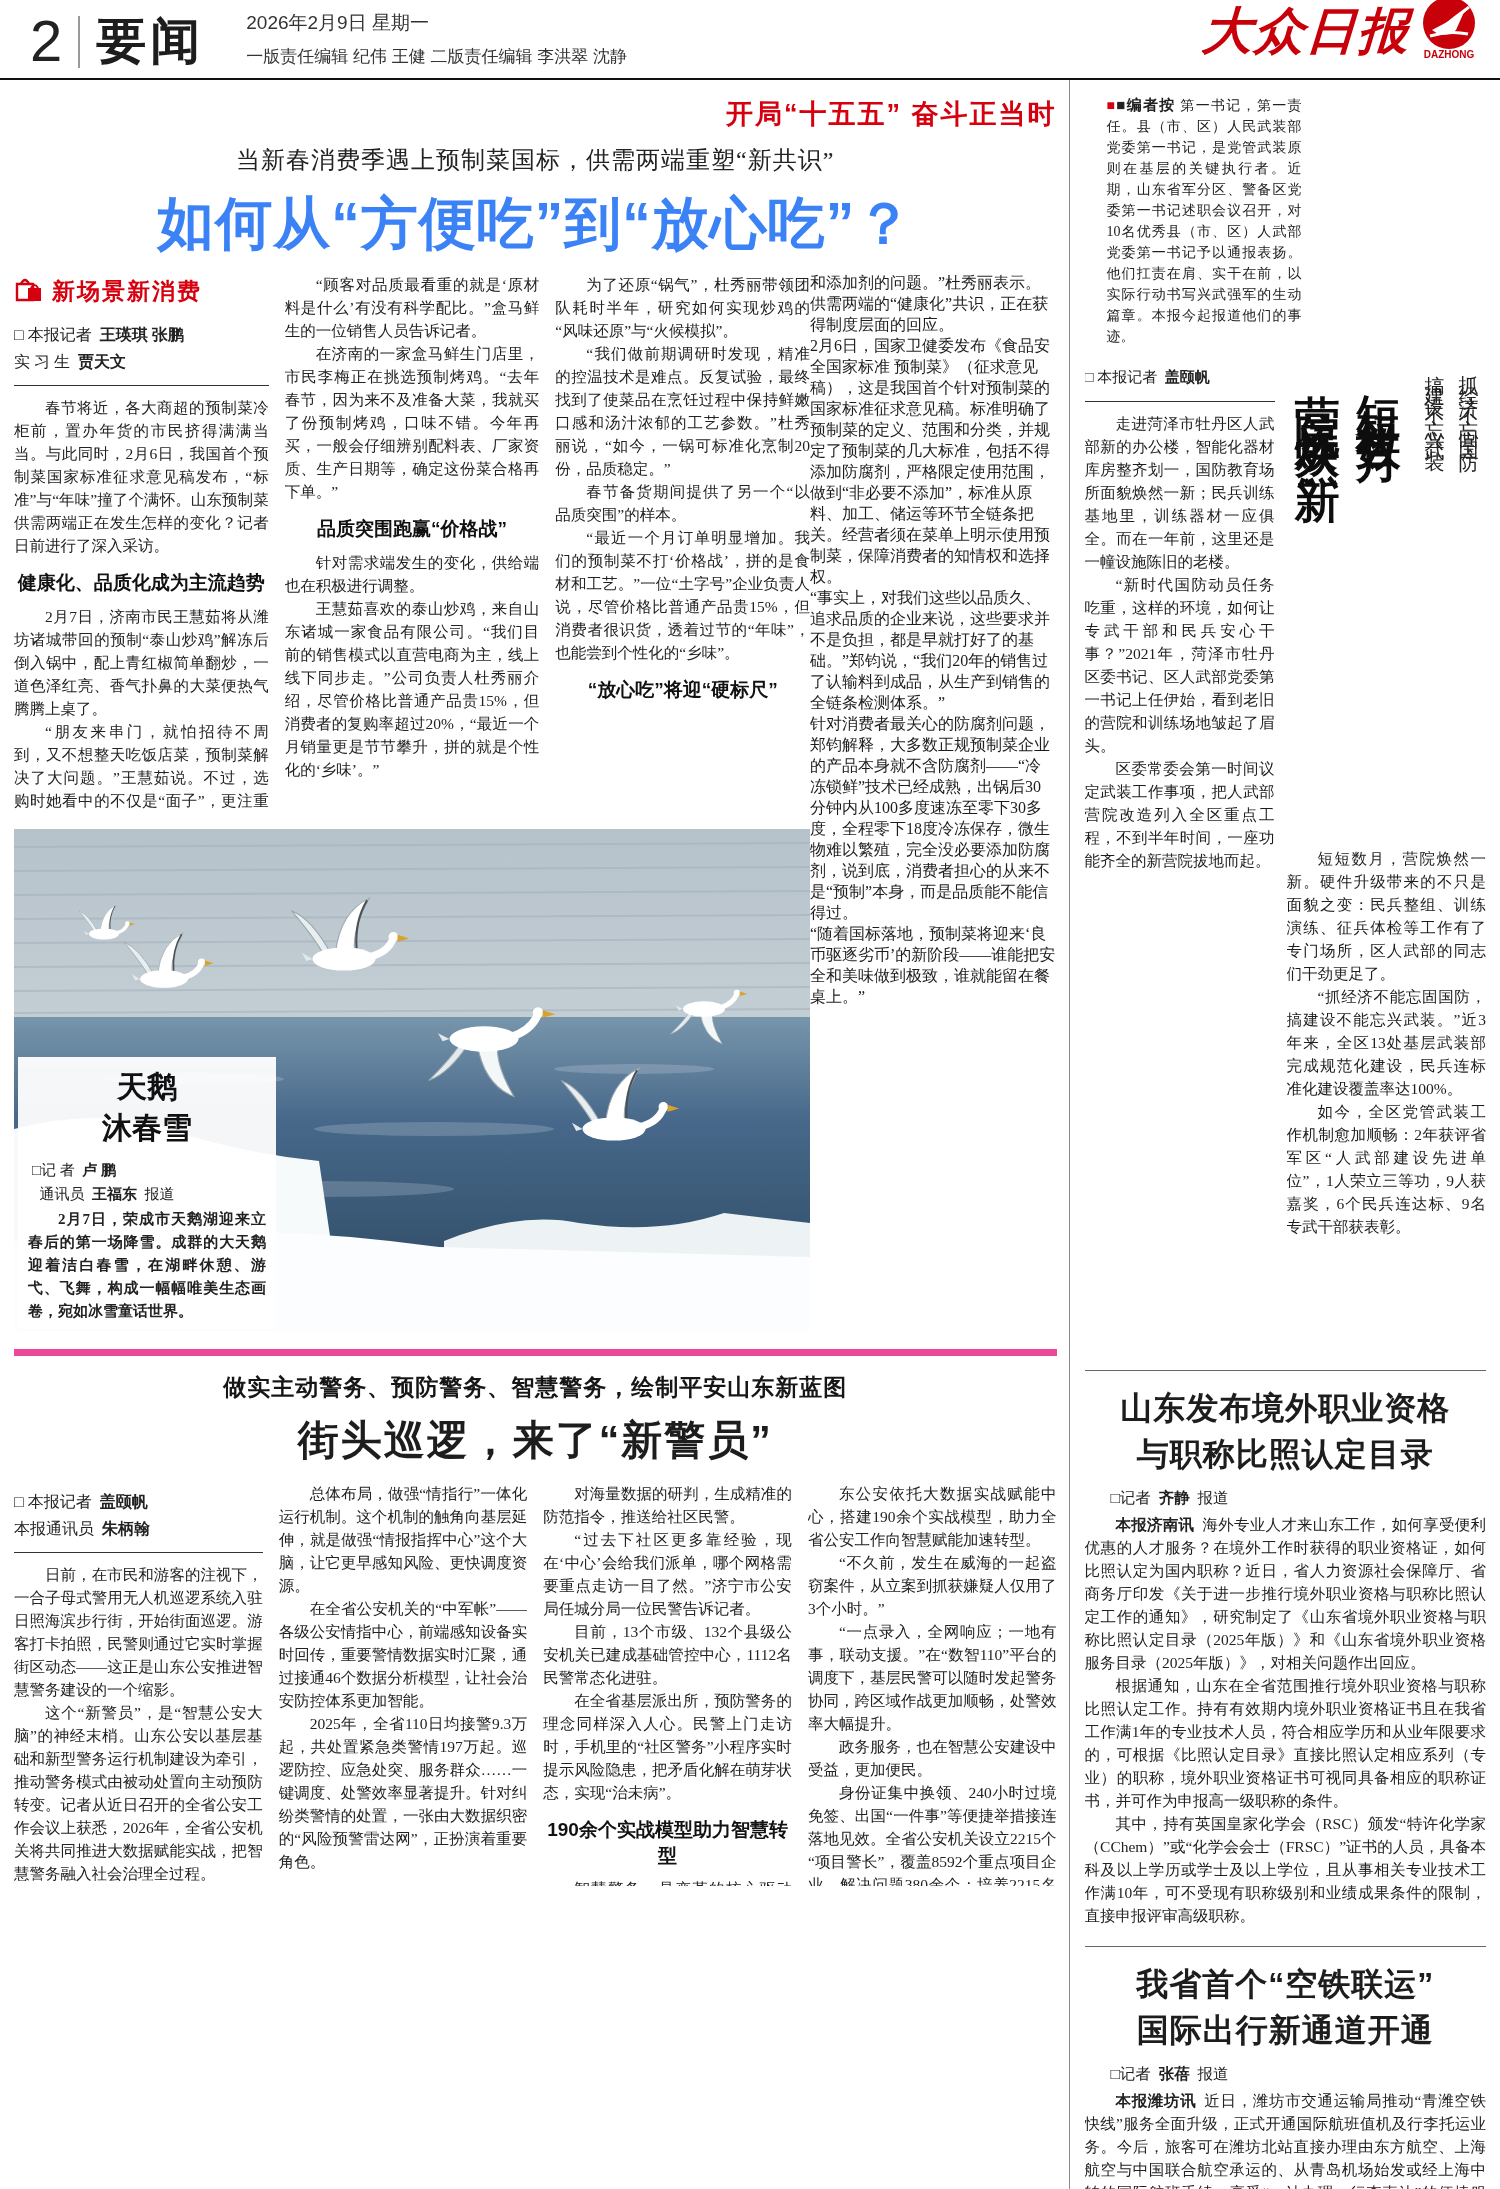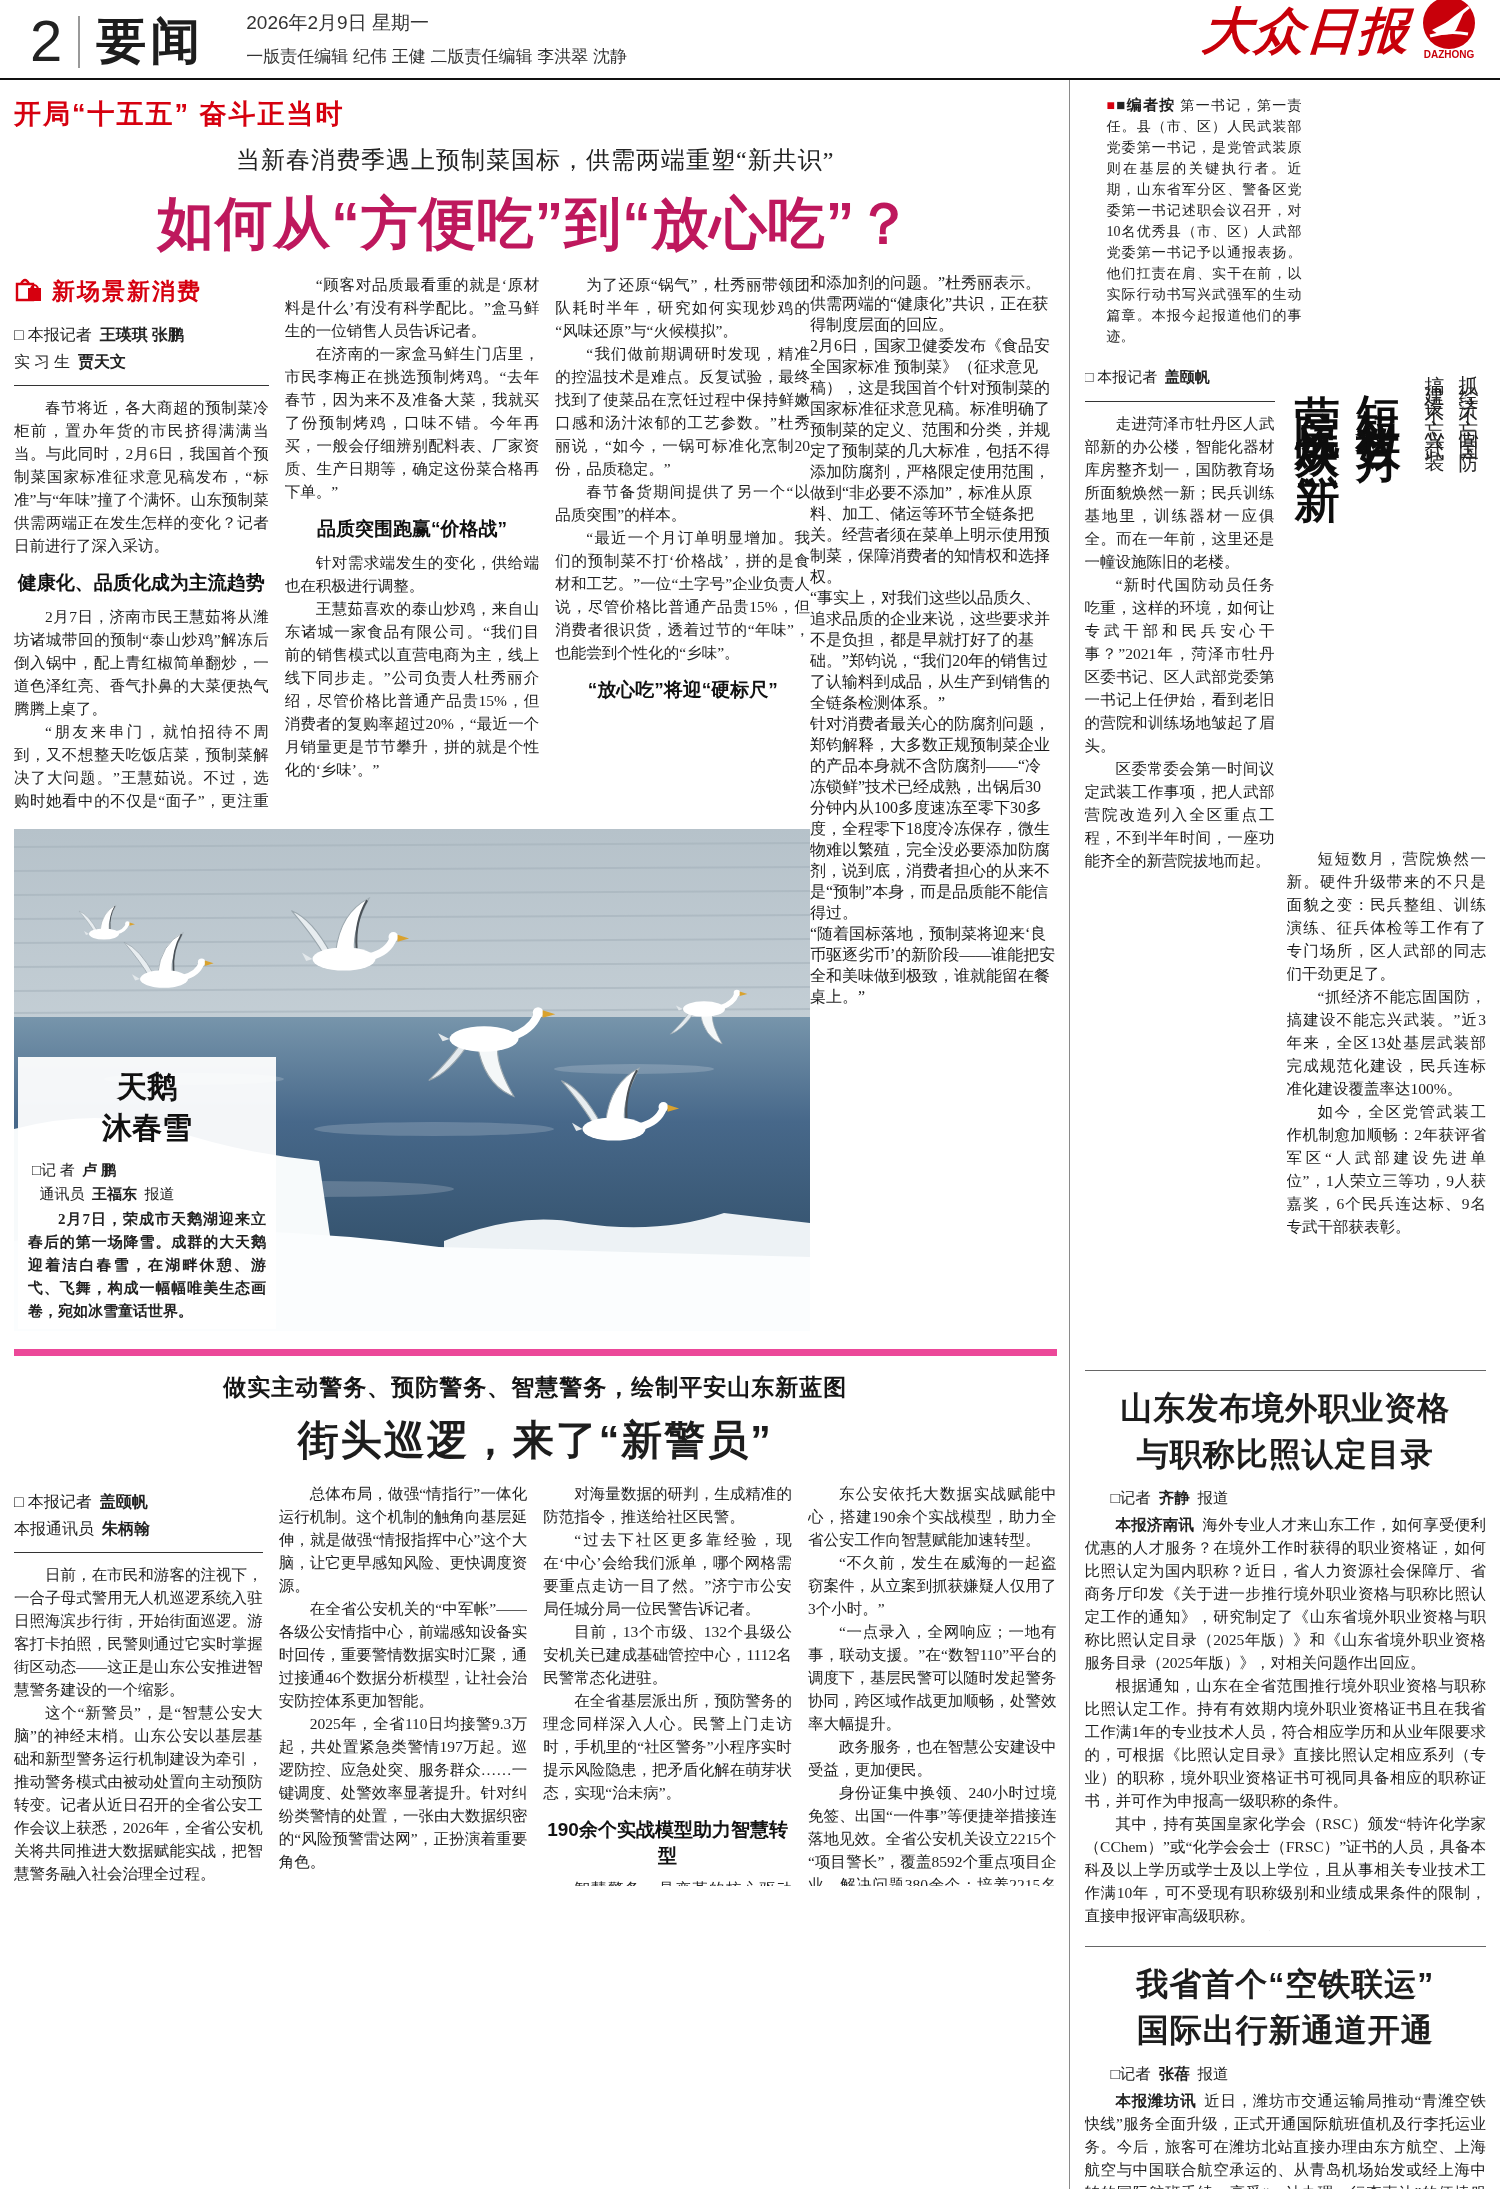--- a/index.html
+++ b/index.html
@@ -25,23 +25,23 @@
   .main { width:1052px; }
   .rail { flex:1; border-left:1px solid #8a8a8a; margin-left:12px; padding-left:15px; }
   
   .cols { display:flex; gap:16px; overflow:hidden; }
   .col { flex:1; overflow:hidden; }
   .col p, .wide p { font-size:15.5px; line-height:23px; text-align:justify; text-indent:2em; color:#222; }
   .col h4 { font-family:"Liberation Sans",sans-serif; font-size:19px; font-weight:900; text-align:center; line-height:1.35; margin:13px 0 9px 0; color:#111; }
   .byline { border-bottom:1.5px solid #333; padding:6px 0 10px 0; margin-bottom:10px; font-size:16px; line-height:1.7; color:#222; }
   .byline b { font-weight:700; }
   
-  .lead-kicker { text-align:left; font-family:"Liberation Sans",sans-serif; font-size:27px; font-weight:900; color:#d6000f; letter-spacing:2px; margin-top:16px; }
+  .lead-kicker { text-align:right; font-family:"Liberation Sans",sans-serif; font-size:27px; font-weight:900; color:#d6000f; letter-spacing:2px; margin-top:16px; }
   .lead-deck { text-align:center; font-size:24px; font-weight:500; letter-spacing:1px; color:#222; margin-top:12px; font-family:"Liberation Serif",serif; }
-  .lead-headline { text-align:center; font-family:"Liberation Sans",sans-serif; font-size:57px; font-weight:900; letter-spacing:1px; color:#be185d; margin:10px 0 6px 0; }
+  .lead-headline { text-align:center; font-family:"Liberation Sans",sans-serif; font-size:57px; font-weight:900; letter-spacing:1px; color:#3b82f6; margin:10px 0 6px 0; }
   .lead-body { display:flex; margin-top:10px; }
   .lead-left { width:796px; }
   .lead-left .cols { height:540px; }
   .lead-col4 { flex:1; overflow:hidden; height:1058px; }
   .badge { display:flex; align-items:center; gap:8px; margin:2px 0 8px 0; }
   .badge-label { font-family:"Liberation Sans",sans-serif; font-size:23px; font-weight:900; color:#d6000f; letter-spacing:2px; }
   
   .photo { position:relative; width:796px; height:502px; margin-top:16px; overflow:hidden; }
   .photo svg { display:block; width:100%; height:100%; }
   .photo-caption { position:absolute; left:4px; bottom:2px; width:258px; background:rgba(255,255,255,0.94); padding:10px 10px 6px 10px; }

